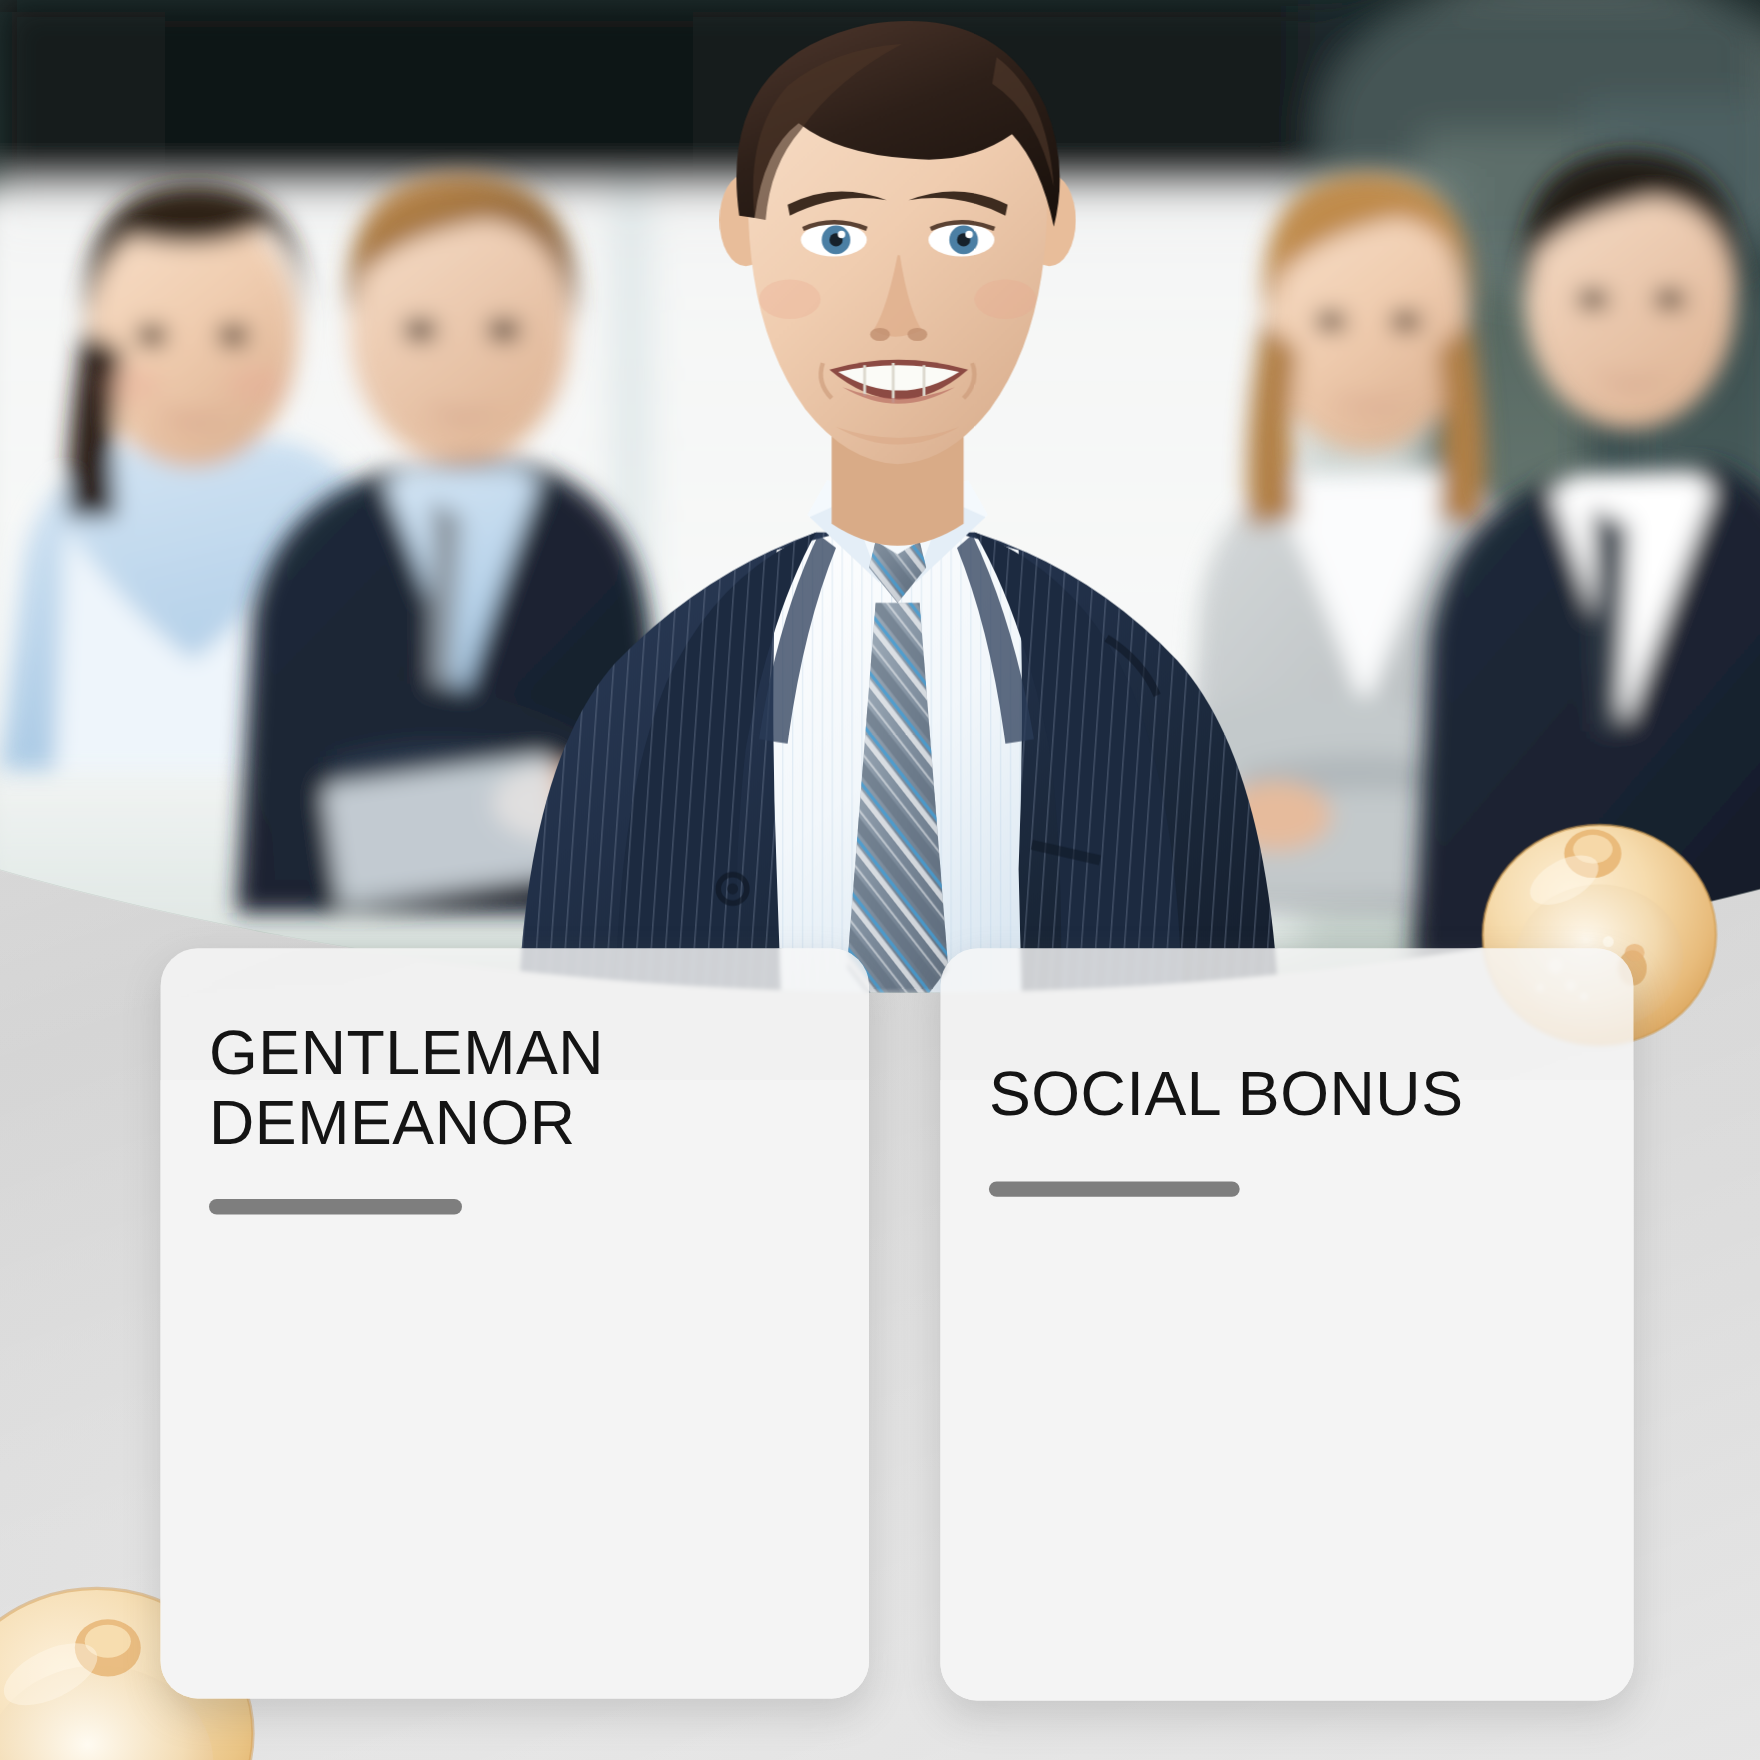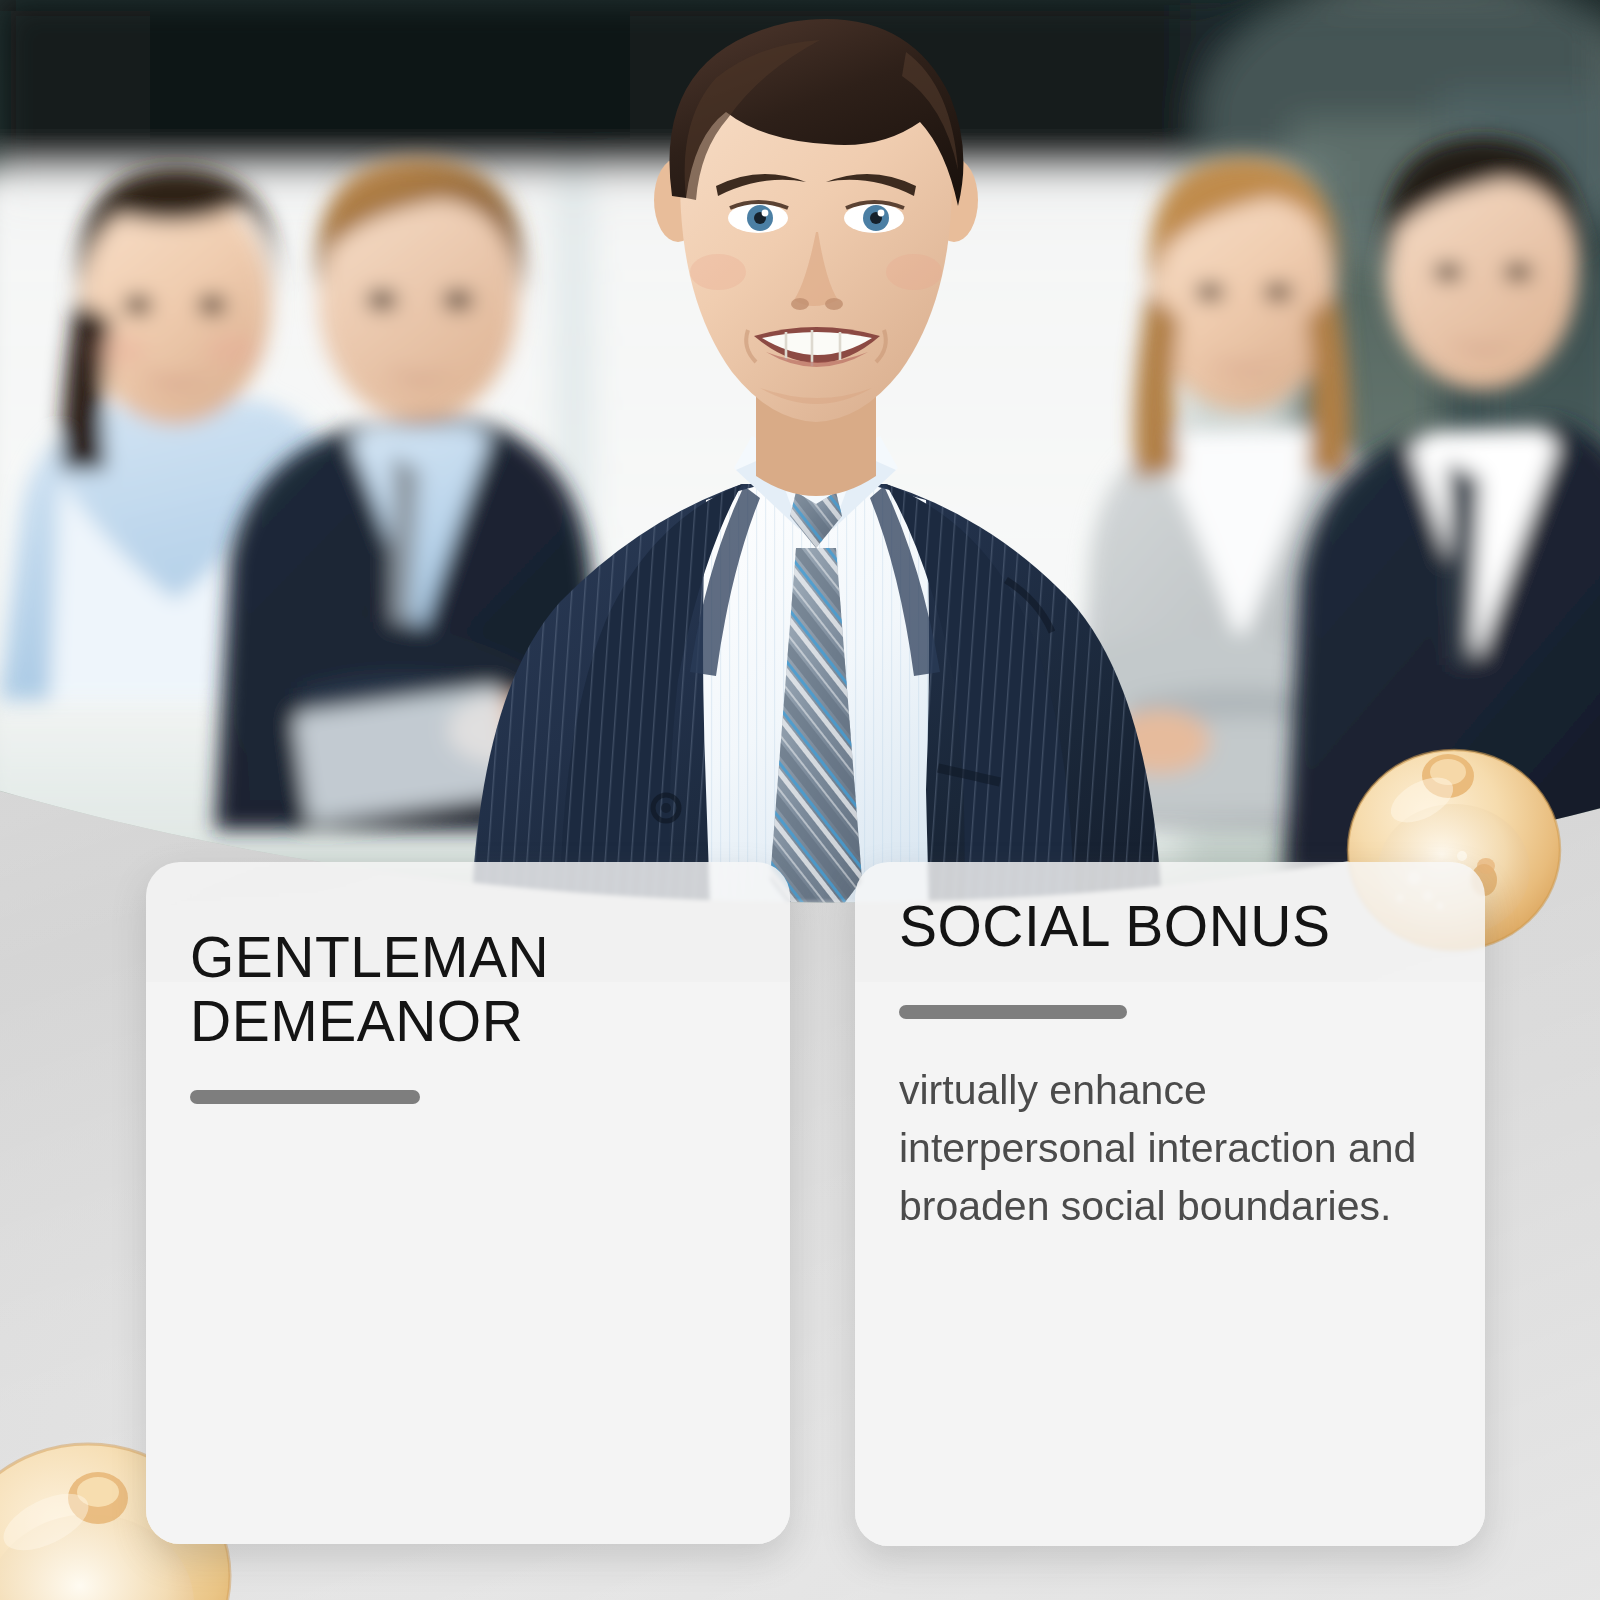--- a/index.html
+++ b/index.html
@@ -91,21 +91,21 @@
   .card-title {
     margin: 0;
     color: #141414;
     font-size: 57px;
     font-weight: 400;
     letter-spacing: 0.5px;
     line-height: 1.12;
     white-space: pre-line;
   }
   .card-left .card-title  { padding-top: 64px; }
-  .card-right .card-title { padding-top: 33px; }
+  .card-right .card-title { padding-top: 102px; }
 
   .divider {
     height: 14px;
     border-radius: 7px;
     background: #7e7e7e;
     margin-top: 34px;
   }
   .card-left  .divider { width: 230px; margin-top: 36px; }
   .card-right .divider { width: 228px; margin-top: 46px; }
 
@@ -436,17 +436,16 @@
 DEMEANOR</h2>
       <div class="divider"></div>
     </div>
   </div>
 
   <div class="card card-right">
     <div class="card-inner"></div>
     <div class="card-body">
       <h2 class="card-title">SOCIAL BONUS</h2>
       <div class="divider"></div>
-      <p class="card-text">virtually enhance interpersonal interaction and broaden social boundaries.</p>
     </div>
   </div>
 
 </div>
 
 </body></html>

